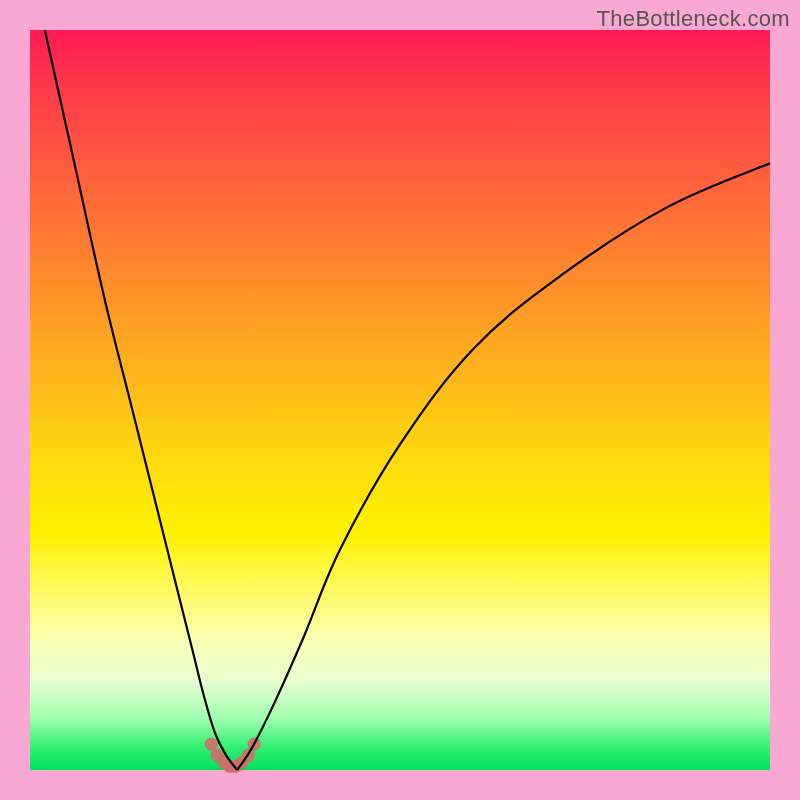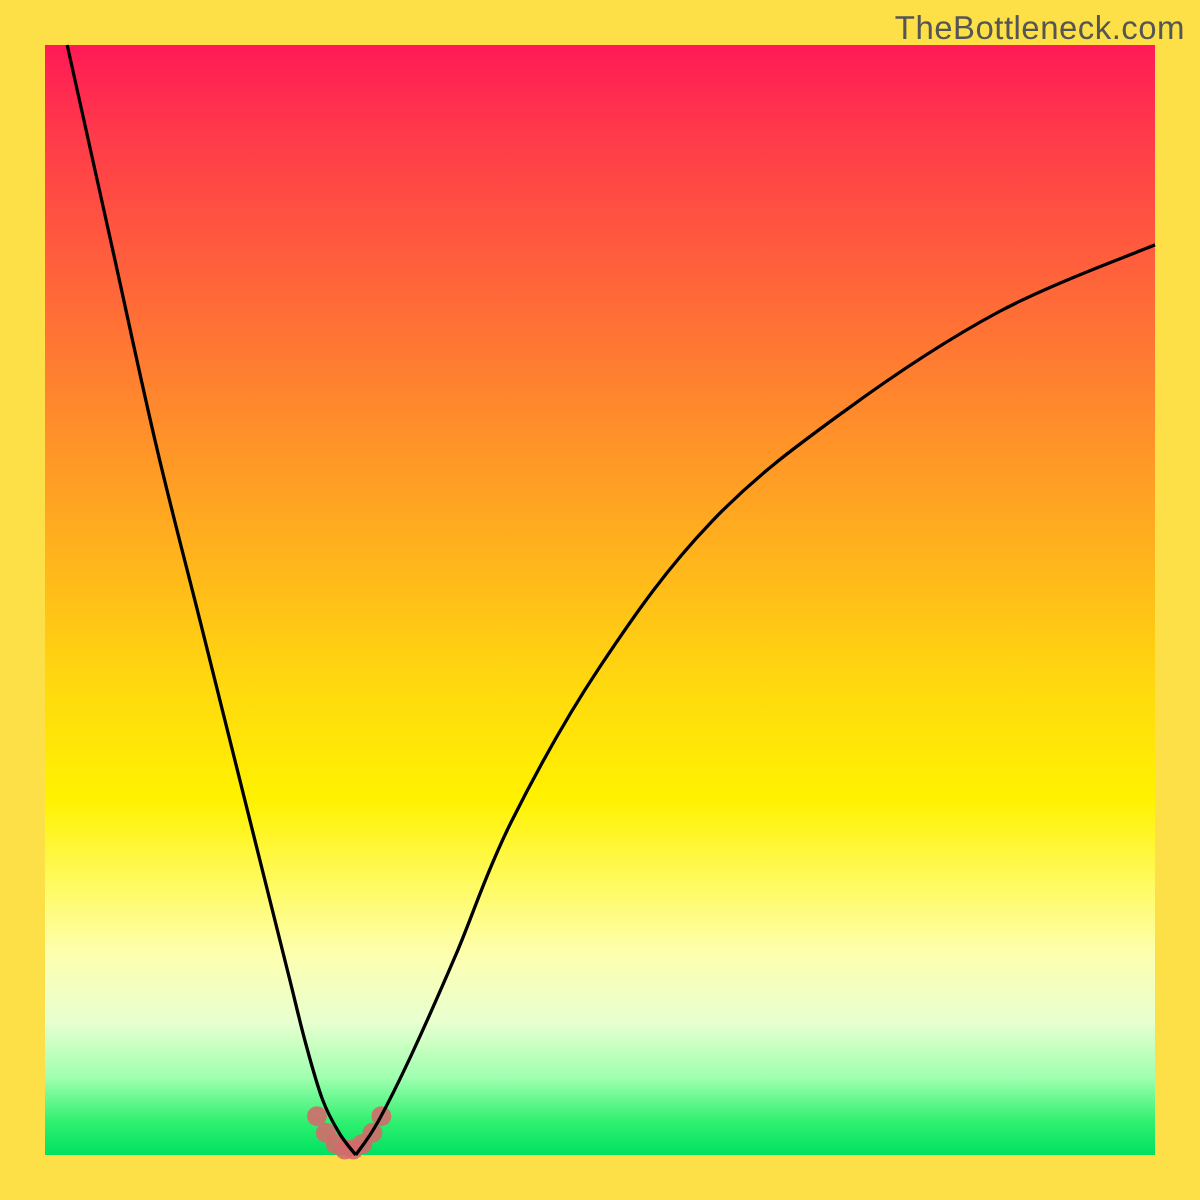--- a/index.html
+++ b/index.html
@@ -8,21 +8,21 @@
     width: 800px;
     height: 800px;
     overflow: hidden;
     background: #000;
     font-family: Arial, sans-serif;
   }
   .frame {
     position: relative;
     width: 800px;
     height: 800px;
-    background: #fde047;
+    background: #f9a8d4;
   }
   .plot-area {
     position: absolute;
     left: 30px;
     top: 30px;
     width: 740px;
     height: 740px;
     background: linear-gradient(to bottom,
       #ff1a56 0%,
       #ff3a4a 8%,

